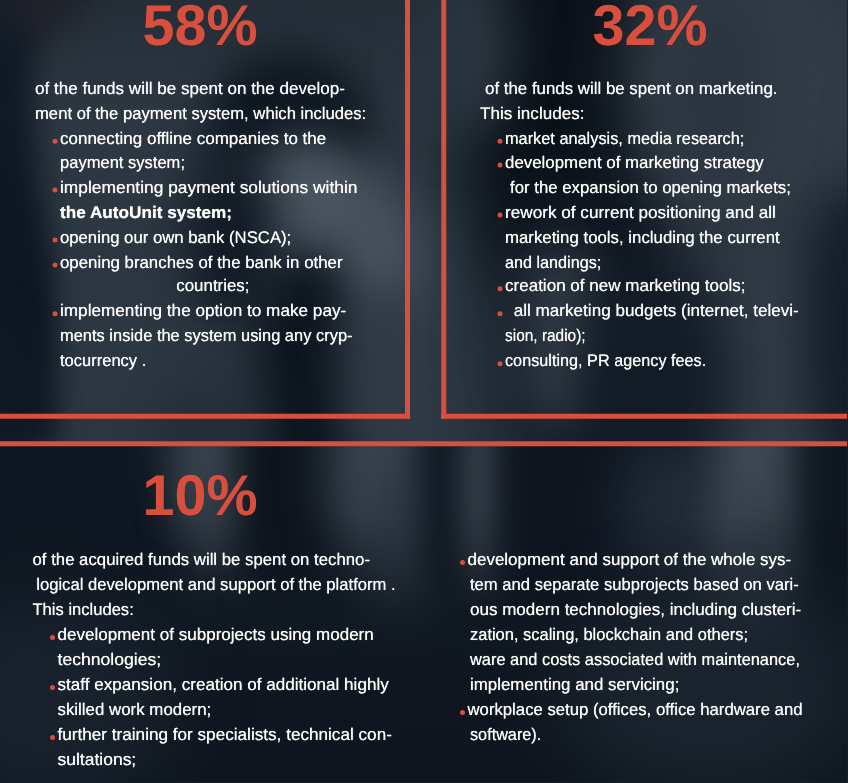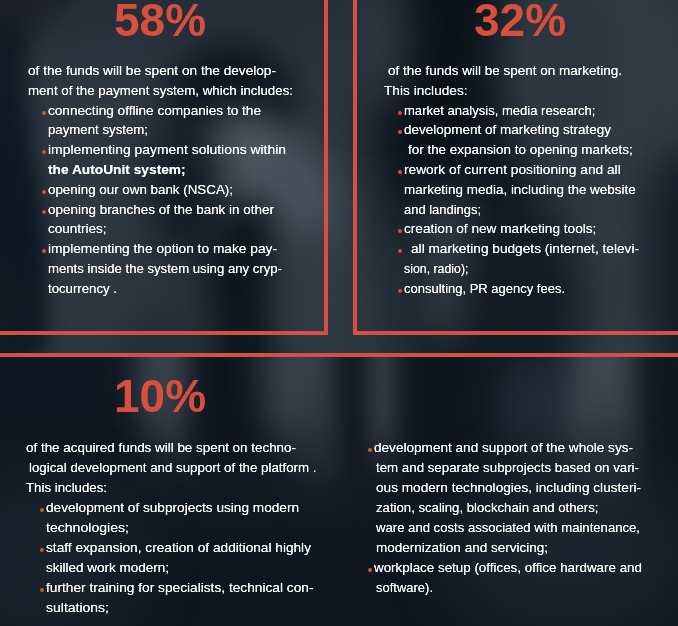--- a/index.html
+++ b/index.html
@@ -136,35 +136,35 @@
   <div class="pct" style="left:114px;top:-7px;font-size:46px">58%</div>
   <div class="col" id="c58" style="left:28px;top:61px;width:264px">
       <div class="ln" style="padding-left: 0px;"><span class="tx" style="transform: scaleX(1.0105);">of the funds will be spent on the develop-</span></div>
       <div class="ln" style="padding-left: 0px;"><span class="tx" style="transform: scaleX(0.9865);">ment of the payment system, which includes:</span></div>
       <div class="ln" style="padding-left: 20px;"><span class="bu" style="left: 14px;"></span><span class="tx" style="transform: scaleX(1.0075);">connecting offline companies to the</span></div>
       <div class="ln" style="padding-left: 20px;"><span class="tx" style="transform: scaleX(0.9799);">payment system;</span></div>
       <div class="ln" style="padding-left: 20px;"><span class="bu" style="left: 14px;"></span><span class="tx" style="transform: scaleX(1.0297);">implementing payment solutions within</span></div>
       <div class="ln" style="padding-left: 20px; font-weight: bold;"><span class="tx" style="transform: scaleX(1.0177);">the AutoUnit system;</span></div>
       <div class="ln" style="padding-left: 20px;"><span class="bu" style="left: 14px;"></span><span class="tx" style="transform: scaleX(0.99);">opening our own bank (NSCA);</span></div>
       <div class="ln" style="padding-left: 20px;"><span class="bu" style="left: 14px;"></span><span class="tx" style="transform: scaleX(0.997);">opening branches of the bank in other</span></div>
-      <div class="ln" style="padding-left: 20px;"><span class="tx" style="transform: scaleX(1.0012);">countries;</span></div>
+      <div class="ln" style="padding-left: 20px; text-align: center;"><span class="tx" style="transform: scaleX(1.0012);">countries;</span></div>
       <div class="ln" style="padding-left: 20px;"><span class="bu" style="left: 14px;"></span><span class="tx" style="transform: scaleX(1.0172);">implementing the option to make pay-</span></div>
       <div class="ln" style="padding-left: 20px;"><span class="tx" style="transform: scaleX(0.9746);">ments inside the system using any cryp-</span></div>
       <div class="ln" style="padding-left: 20px;"><span class="tx" style="transform: scaleX(0.9783);">tocurrency .</span></div>
     </div>
 
   <div class="pct" style="left:474px;top:-7px;font-size:46px">32%</div>
   <div class="col" id="c32" style="left:384px;top:61px;width:252px">
       <div class="ln" style="padding-left: 4px;"><span class="tx" style="transform: scaleX(0.9994);">of the funds will be spent on marketing.</span></div>
       <div class="ln" style="padding-left: 0px;"><span class="tx" style="transform: scaleX(1.0128);">This includes:</span></div>
       <div class="ln" style="padding-left: 20px;"><span class="bu" style="left: 14px;"></span><span class="tx" style="transform: scaleX(0.9668);">market analysis, media research;</span></div>
       <div class="ln" style="padding-left: 20px;"><span class="bu" style="left: 14px;"></span><span class="tx" style="transform: scaleX(0.9995);">development of marketing strategy</span></div>
       <div class="ln" style="padding-left: 24px;"><span class="tx" style="transform: scaleX(0.9949);">for the expansion to opening markets;</span></div>
       <div class="ln" style="padding-left: 20px;"><span class="bu" style="left: 14px;"></span><span class="tx" style="transform: scaleX(1.0168);">rework of current positioning and all</span></div>
-      <div class="ln" style="padding-left: 20px;"><span class="tx" style="transform: scaleX(0.9961);">marketing media, including the website</span></div>
+      <div class="ln" style="padding-left: 20px;"><span class="tx" style="transform: scaleX(0.9961);">marketing tools, including the current</span></div>
       <div class="ln" style="padding-left: 20px;"><span class="tx" style="transform: scaleX(0.9586);">and landings;</span></div>
       <div class="ln" style="padding-left: 20px;"><span class="bu" style="left: 14px;"></span><span class="tx" style="transform: scaleX(1.0094);">creation of new marketing tools;</span></div>
       <div class="ln" style="padding-left: 20px; text-align: right;"><span class="bu" style="left: 14px;"></span><span class="tx" style="transform: scaleX(1.0128);">all marketing budgets (internet, televi-</span></div>
       <div class="ln" style="padding-left: 20px;"><span class="tx" style="transform: scaleX(0.9143);">sion, radio);</span></div>
       <div class="ln" style="padding-left: 20px;"><span class="bu" style="left: 14px;"></span><span class="tx" style="transform: scaleX(0.962);">consulting, PR agency fees.</span></div>
     </div>
 
   <div class="pct" style="left:114px;top:369px;font-size:46px">10%</div>
   <div class="col" id="c10l" style="left:26px;top:438px;width:270px">
       <div class="ln" style="padding-left: 0px;"><span class="tx" style="transform: scaleX(0.9938);">of the acquired funds will be spent on techno-</span></div>
@@ -176,18 +176,18 @@
       <div class="ln" style="padding-left: 20px;"><span class="tx" style="transform: scaleX(0.9996);">skilled work modern;</span></div>
       <div class="ln" style="padding-left: 20px;"><span class="bu" style="left: 14px;"></span><span class="tx" style="transform: scaleX(1.0157);">further training for specialists, technical con-</span></div>
       <div class="ln" style="padding-left: 20px;"><span class="tx" style="transform: scaleX(1.0362);">sultations;</span></div>
     </div>
   <div class="col" id="c10r" style="left:374px;top:438px;width:270px">
       <div class="ln" style="padding-left: 0px;"><span class="bu" style="left: -6px;"></span><span class="tx" style="transform: scaleX(1.0062);">development and support of the whole sys-</span></div>
       <div class="ln" style="padding-left: 2px;"><span class="tx" style="transform: scaleX(0.9844);">tem and separate subprojects based on vari-</span></div>
       <div class="ln" style="padding-left: 2px;"><span class="tx" style="transform: scaleX(1.0089);">ous modern technologies, including clusteri-</span></div>
       <div class="ln" style="padding-left: 2px;"><span class="tx" style="transform: scaleX(0.9753);">zation, scaling, blockchain and others;</span></div>
       <div class="ln" style="padding-left: 2px;"><span class="tx" style="transform: scaleX(0.9718);">ware and costs associated with maintenance,</span></div>
-      <div class="ln" style="padding-left: 2px;"><span class="tx" style="transform: scaleX(1.0009);">modernization and servicing;</span></div>
+      <div class="ln" style="padding-left: 2px;"><span class="tx" style="transform: scaleX(1.0009);">implementing and servicing;</span></div>
       <div class="ln" style="padding-left: 0px;"><span class="bu" style="left: -6px;"></span><span class="tx" style="transform: scaleX(0.9911);">workplace setup (offices, office hardware and</span></div>
       <div class="ln" style="padding-left: 2px;"><span class="tx" style="transform: scaleX(0.9615);">software).</span></div>
     </div>
 
 </div>
 
 </body></html>

